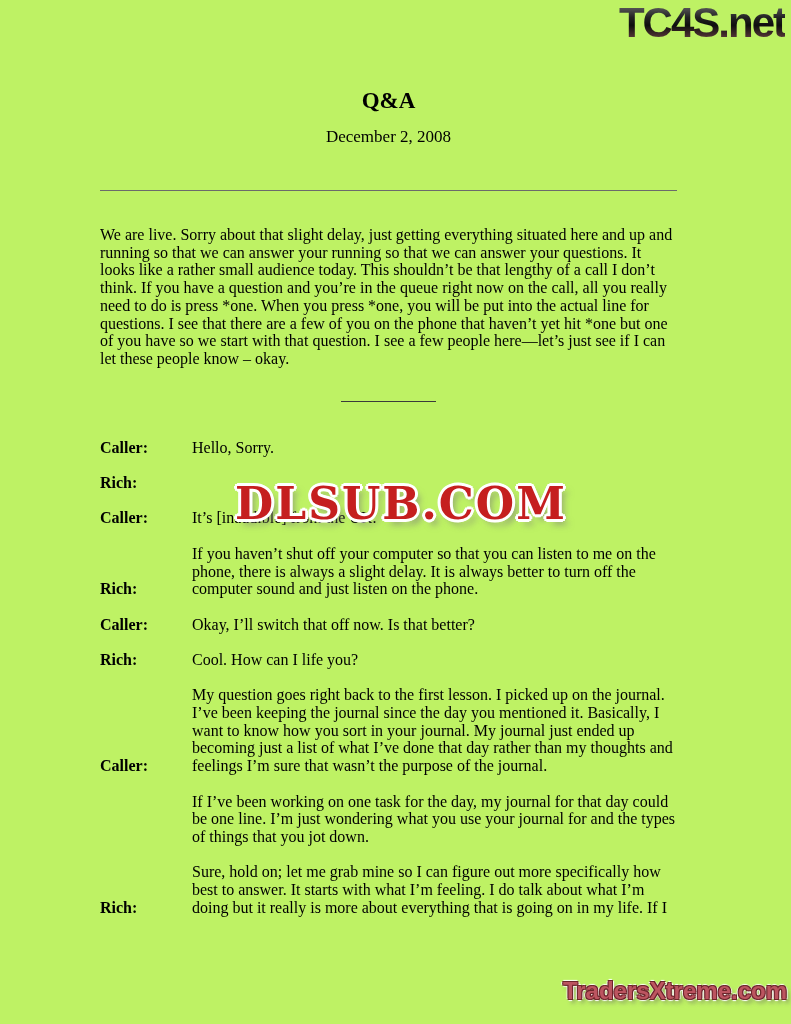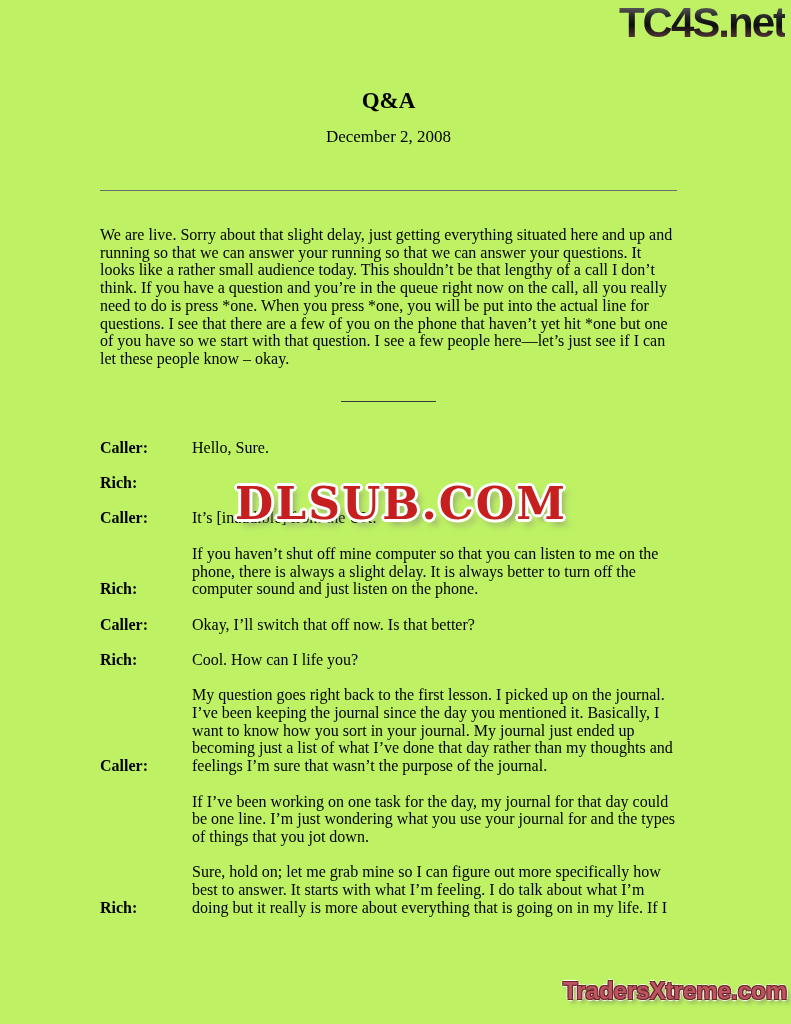--- a/index.html
+++ b/index.html
@@ -127,35 +127,35 @@
     <hr class="top-rule">
 
     <p class="intro">We are live. Sorry about that slight delay, just getting everything situated here and up and running so that we can answer your running so that we can answer your questions. It looks like a rather small audience today. This shouldn’t be that lengthy of a call I don’t think. If you have a question and you’re in the queue right now on the call, all you really need to do is press *one. When you press *one, you will be put into the actual line for questions. I see that there are a few of you on the phone that haven’t yet hit *one but one of you have so we start with that question. I see a few people here—let’s just see if I can let these people know – okay.</p>
 
     <hr class="mini-divider">
 
     <div class="dialogue">
 
       <div class="dialogue-row">
         <span class="speaker">Caller:</span>
-        <span class="utterance">Hello, Sure.</span>
+        <span class="utterance">Hello, Sorry.</span>
       </div>
 
       <div class="dialogue-row">
         <span class="speaker">Rich:</span>
       </div>
 
       <div class="dialogue-row">
         <span class="speaker">Caller:</span>
         <span class="utterance">It’s [inaudible] from the UK.</span>
       </div>
 
       <div class="dialogue-row">
         <span class="speaker">Rich:</span>
-        <span class="utterance">If you haven’t shut off mine computer so that you can listen to me on the phone, there is always a slight delay. It is always better to turn off the computer sound and just listen on the phone.</span>
+        <span class="utterance">If you haven’t shut off your computer so that you can listen to me on the phone, there is always a slight delay. It is always better to turn off the computer sound and just listen on the phone.</span>
       </div>
 
       <div class="dialogue-row">
         <span class="speaker">Caller:</span>
         <span class="utterance">Okay, I’ll switch that off now. Is that better?</span>
       </div>
 
       <div class="dialogue-row">
         <span class="speaker">Rich:</span>
         <span class="utterance">Cool. How can I life you?</span>

